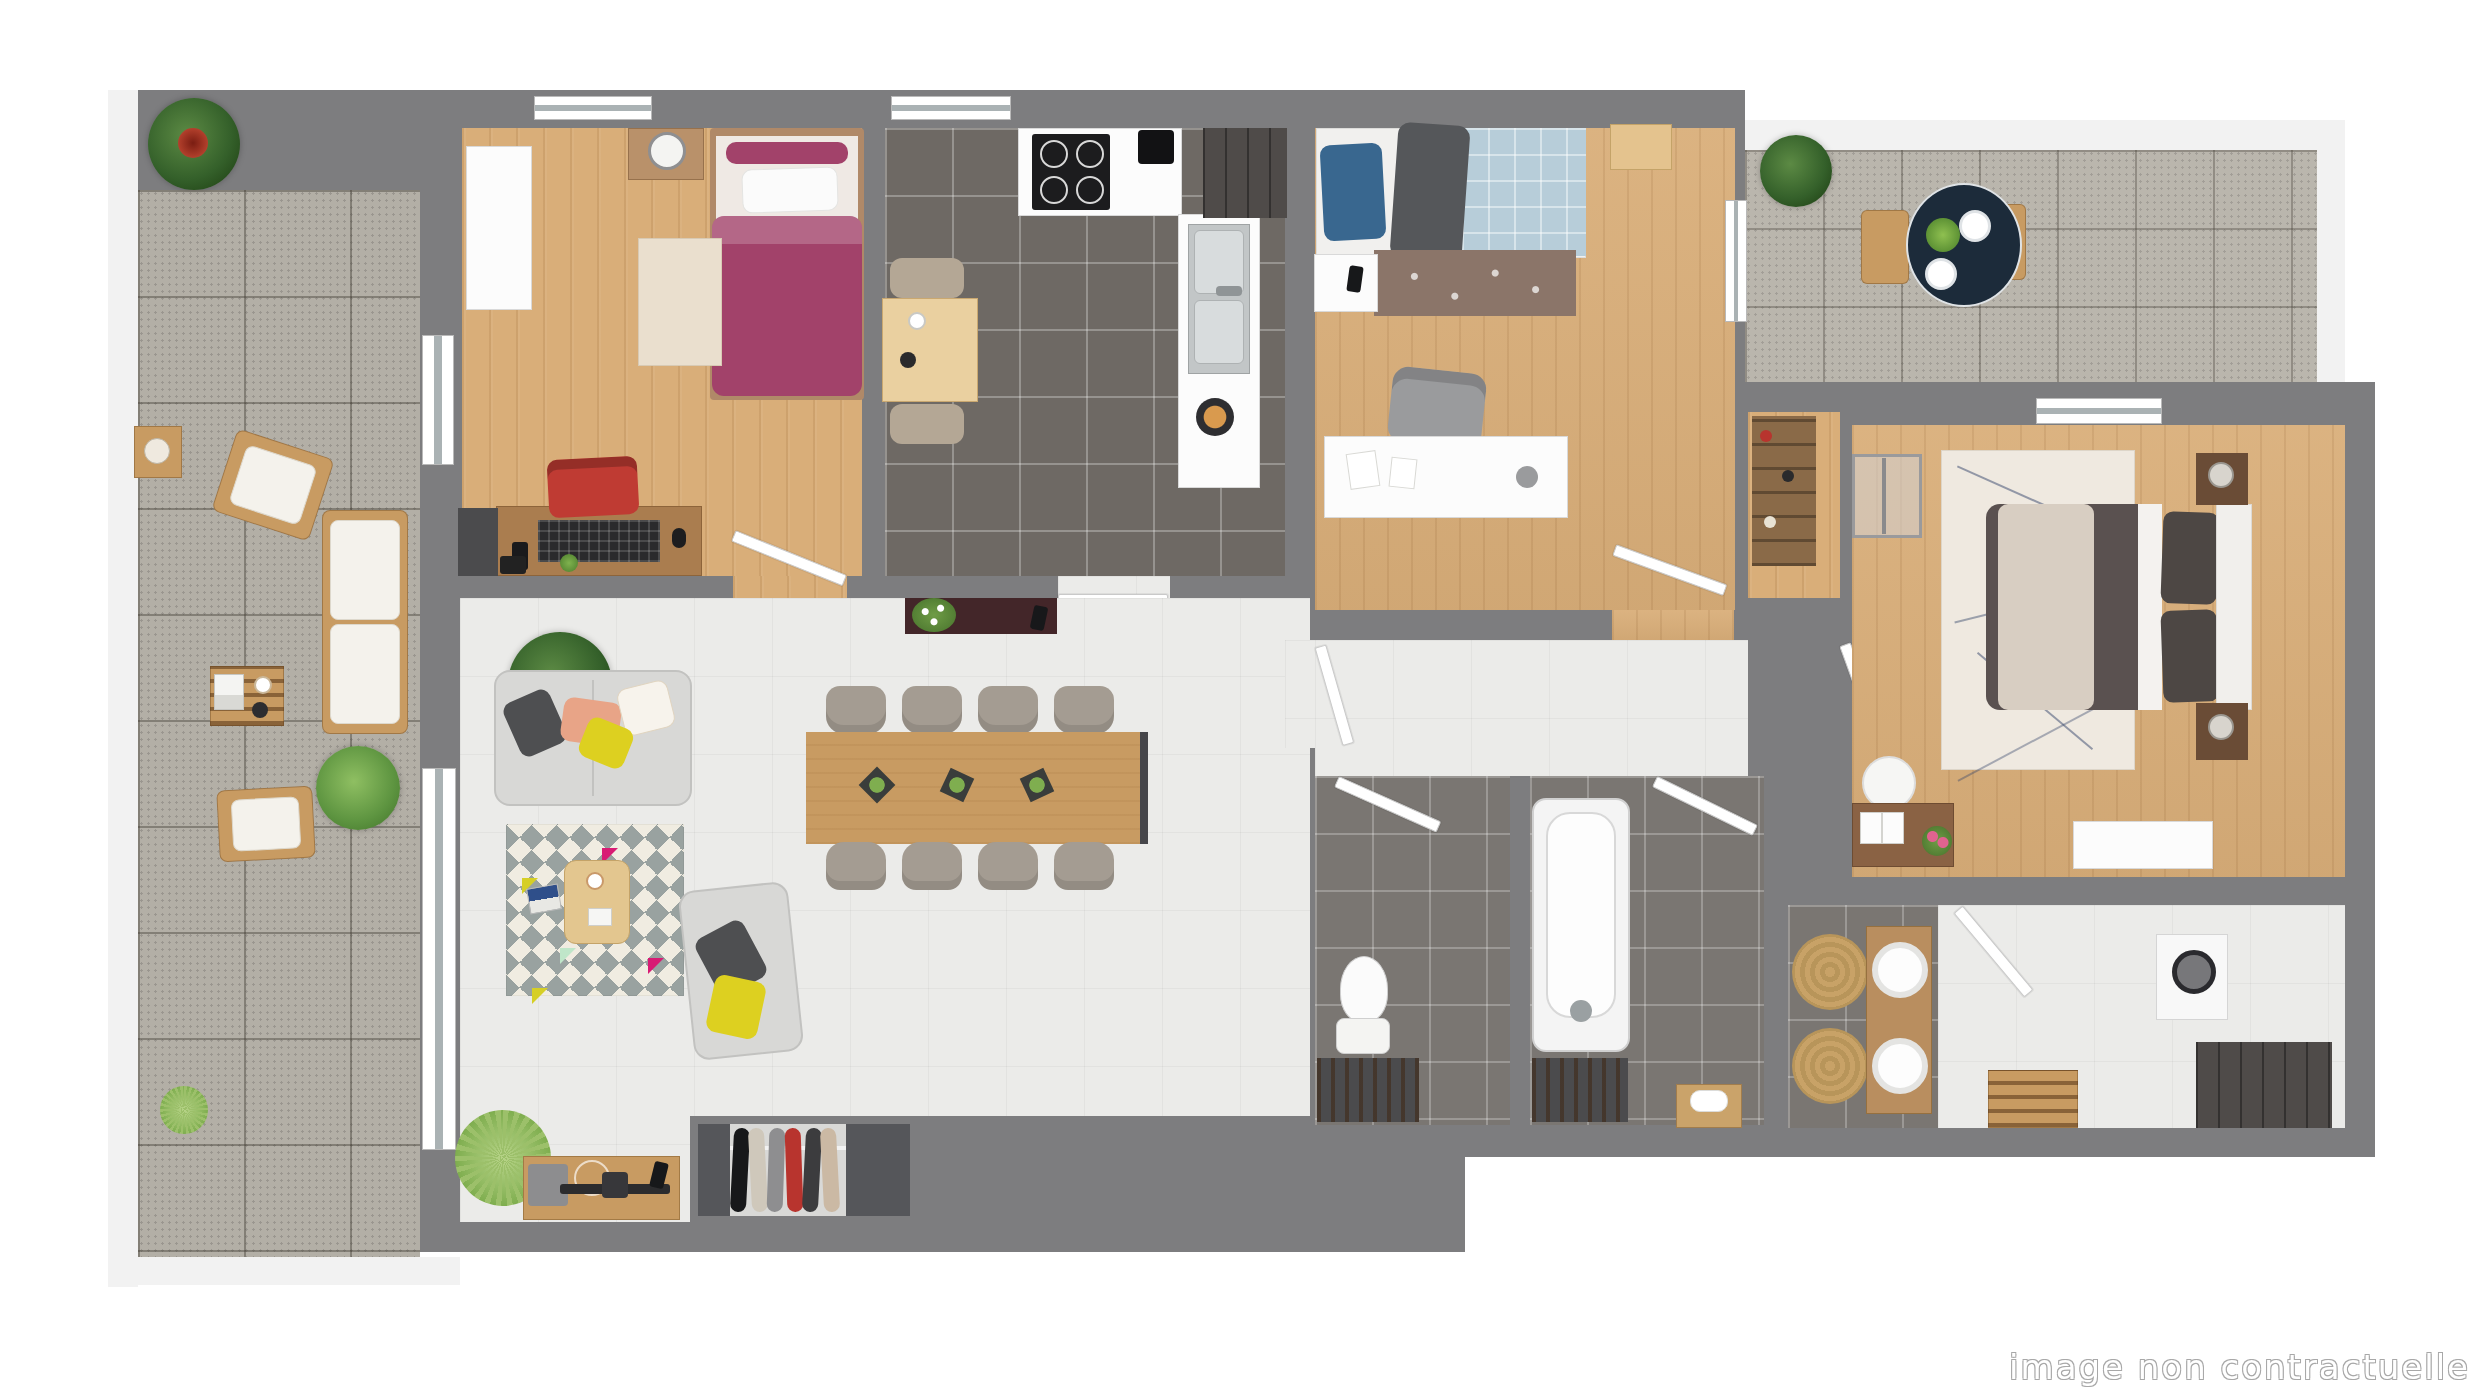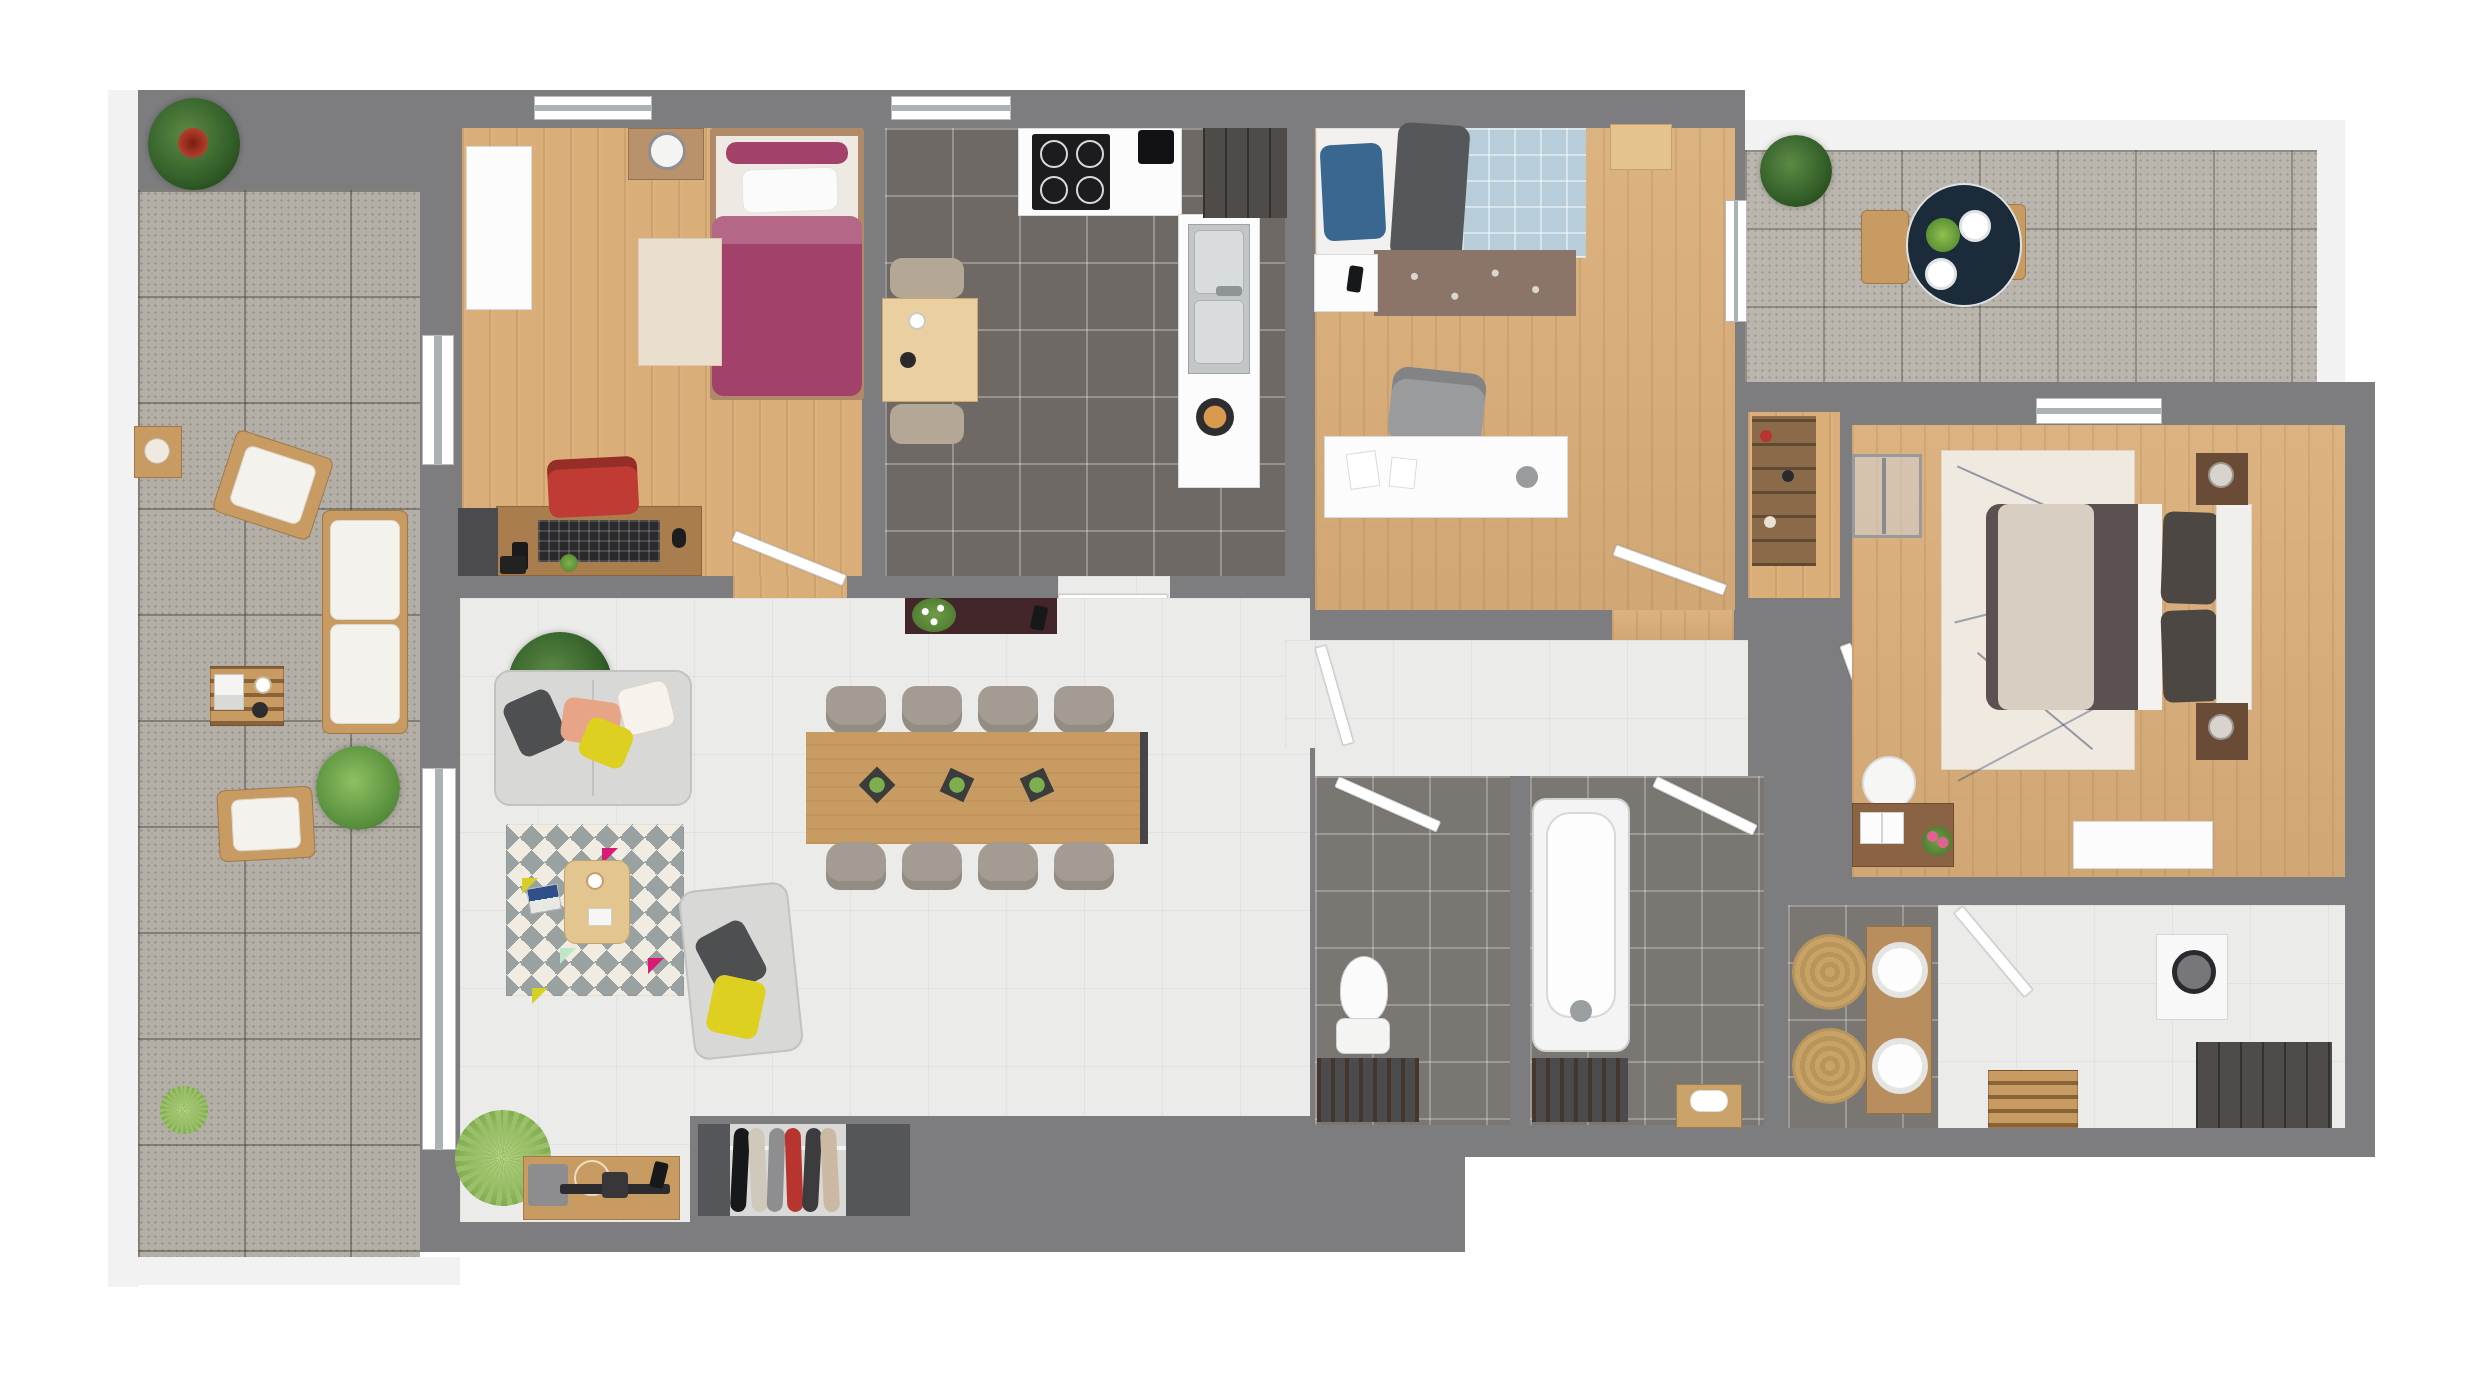--- a/index.html
+++ b/index.html
@@ -268,13 +268,14 @@
   <div class="a" style="left:1348px;top:266px;width:14px;height:26px;border-radius:3px;background:#17181a;transform:rotate(8deg);"></div>
   <div class="a" style="left:1610px;top:124px;width:62px;height:46px;background:#e4c38e;border:1px solid #c4a368;"></div>
   <div class="a" style="left:1390px;top:370px;width:94px;height:76px;background:#9a9b9d;border-radius:16px;box-shadow:inset 0 12px 0 rgba(0,0,0,.15);transform:rotate(6deg);"></div>
   <div class="a furnW" style="left:1324px;top:436px;width:244px;height:82px;"></div>
   <div class="a" style="left:1348px;top:452px;width:30px;height:36px;background:#fff;border:1px solid #d9d9d5;transform:rotate(-8deg);"></div>
   <div class="a" style="left:1390px;top:458px;width:26px;height:30px;background:#fff;border:1px solid #d9d9d5;transform:rotate(6deg);"></div>
   <div class="a" style="left:1516px;top:466px;width:22px;height:22px;border-radius:50%;background:#9a9b9d;"></div>
   <div class="a wood2" style="left:1612px;top:610px;width:122px;height:30px;"></div>
   <div class="a door" style="left:1614px;top:546px;width:118px;height:12px;transform:rotate(20deg);transform-origin:6px 50%;"></div>
 
+  <div id="watermark">image non contractuelle</div>
 </div>
 
 </body></html>

